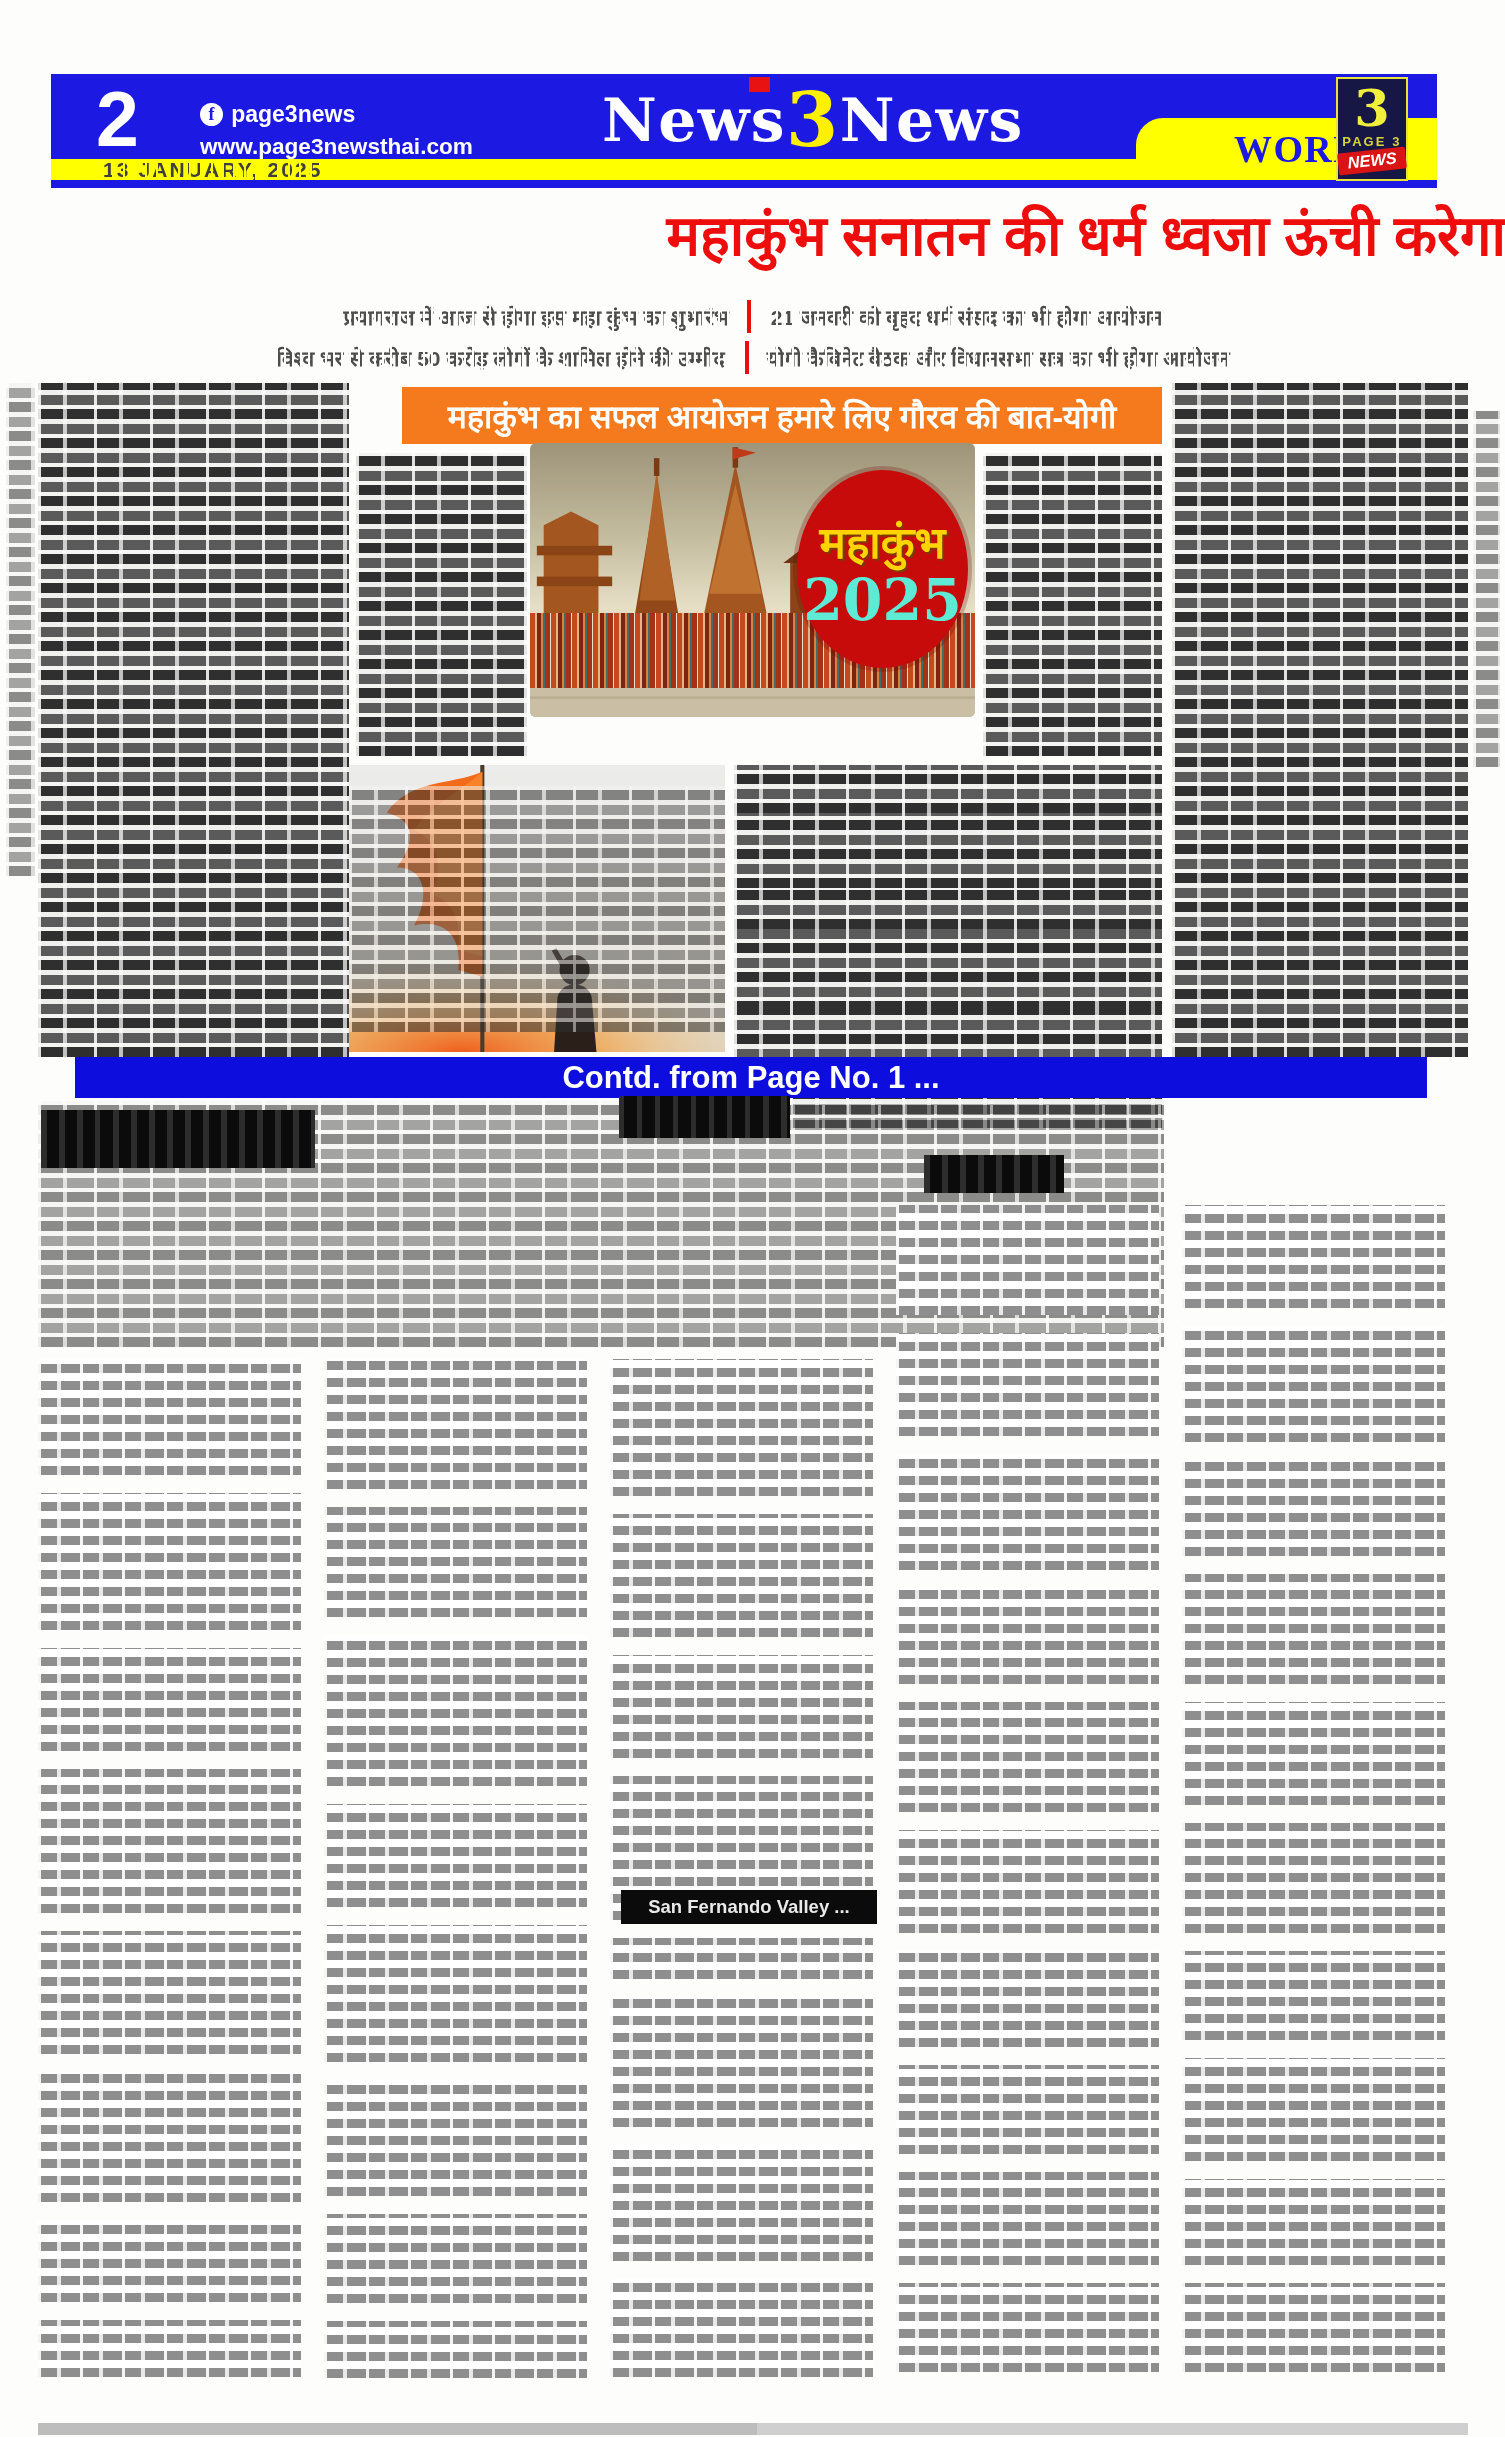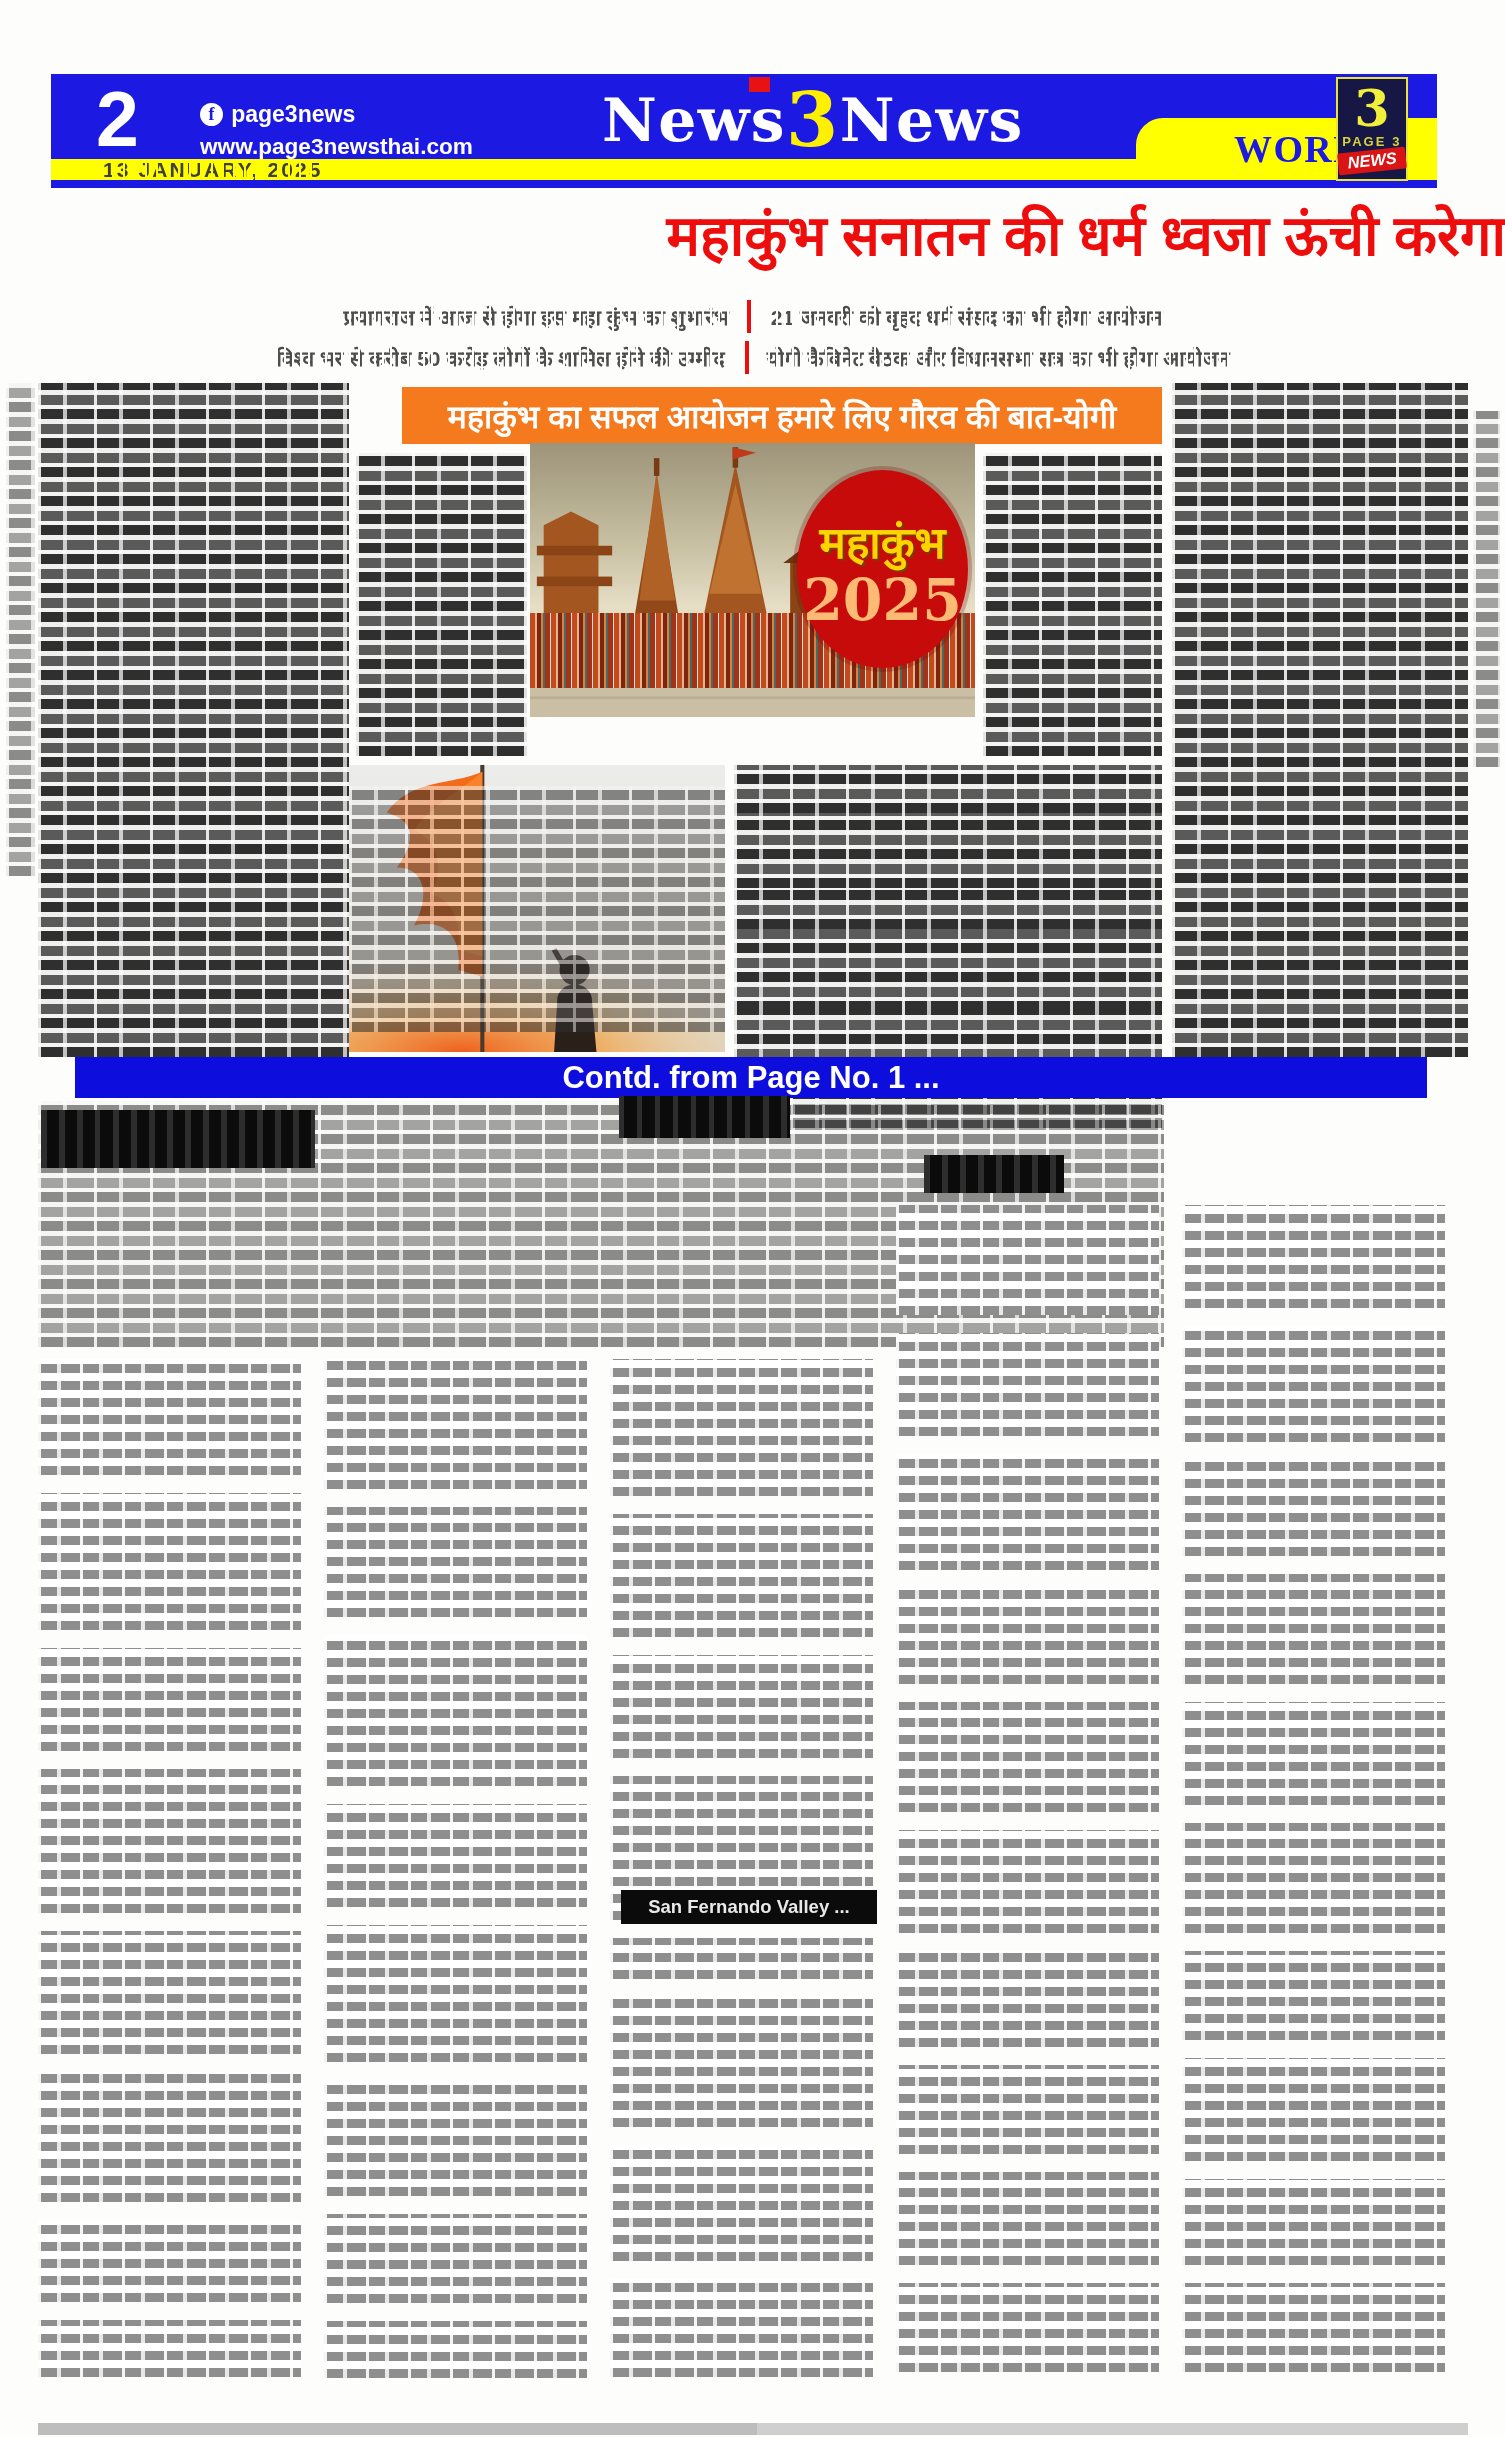--- a/index.html
+++ b/index.html
@@ -72,21 +72,21 @@
 
   
   #leadimg{background:linear-gradient(#9d9479 0%,#c9c1a4 38%,#e6dfc6 60%,#cfc4a8 78%,#b3a88d 100%);overflow:hidden;}
   #crowd{background-image:
      repeating-linear-gradient(90deg,#c24a1e 0 4.8px,#e7b489 4.8px 6.8px,#7c2611 6.8px 11px,#dd7f3e 11px 13px,
                                #3f6d69 13px 15px,#a33318 15px 20px,#e8e0c9 20px 21px);
      filter:blur(0.7px);}
   #badge{background:#c70b0b;border-radius:50%;display:flex;flex-direction:column;
          align-items:center;justify-content:center;box-shadow:0 0 0 4.1px rgba(120,0,0,.25);}
   #badge .b1{color:#ffd400;font-weight:bold;font-size:44px;text-shadow:2.1px 2.1px 0 #7a3c00;}
-  #badge .b2{color:#fdba74;font-weight:bold;font-size:57px;line-height:1;font-family:"DejaVu Serif",serif;}
+  #badge .b2{color:#5eead4;font-weight:bold;font-size:57px;line-height:1;font-family:"DejaVu Serif",serif;}
 
   
   #flagimg{background:linear-gradient(#ececea 0%,#e6e2da 55%,#ddd3c2 100%);overflow:hidden;}
 
   
   .col{position:absolute;width:263px;}
 
   #bottomstrip{background:#cfcfcf;}
   #bottomstrip .darkseg{position:absolute;left:0;top:0;height:100%;width:719px;background:#bdbdbd;}
 </style>
@@ -138,21 +138,21 @@
 
   <div class="abs" id="strap" style="left:402px;top:387px;width:760px;height:57px;">महाकुंभ का सफल आयोजन हमारे लिए गौरव की बात-योगी</div>
 
   <div class="abs noise-hi" style="left:38px;top:383px;width:311px;height:674px;"></div>
   <div class="abs noise-hi" style="left:1172px;top:383px;width:296px;height:674px;"></div>
   <div class="abs noise-hi" style="left:356px;top:453px;width:171px;height:303px;"></div>
   <div class="abs noise-hi" style="left:983px;top:453px;width:179px;height:303px;"></div>
   <div class="abs noise-hi light" style="left:5.5px;top:383px;width:29px;height:493px;"></div>
   <div class="abs noise-hi light" style="left:1473px;top:411px;width:27px;height:356px;"></div>
 
-  <div class="abs" id="leadimg" style="left:530px;top:443px;width:445px;height:274px;">
+  <div class="abs" id="leadimg" style="left:530px;top:443px;width:445px;height:274px;border-radius:6px;">
     <svg width="445" height="274" viewBox="0 0 650 400">
       <rect x="0" y="250" width="650" height="150" fill="#c9b894"></rect>
       <polygon points="20,260 20,120 60,100 100,120 100,260" fill="#a3561f"></polygon>
       <rect x="10" y="150" width="110" height="14" fill="#8a4416"></rect>
       <rect x="10" y="195" width="110" height="14" fill="#8a4416"></rect>
       <polygon points="150,270 185,60 220,270" fill="#93481a"></polygon>
       <polygon points="160,230 185,40 212,230" fill="#b06126"></polygon>
       <rect x="181" y="22" width="8" height="26" fill="#7a3a12"></rect>
       <polygon points="250,270 300,30 350,270" fill="#a3561f"></polygon>
       <polygon points="262,220 300,60 338,220" fill="#c07331"></polygon>

